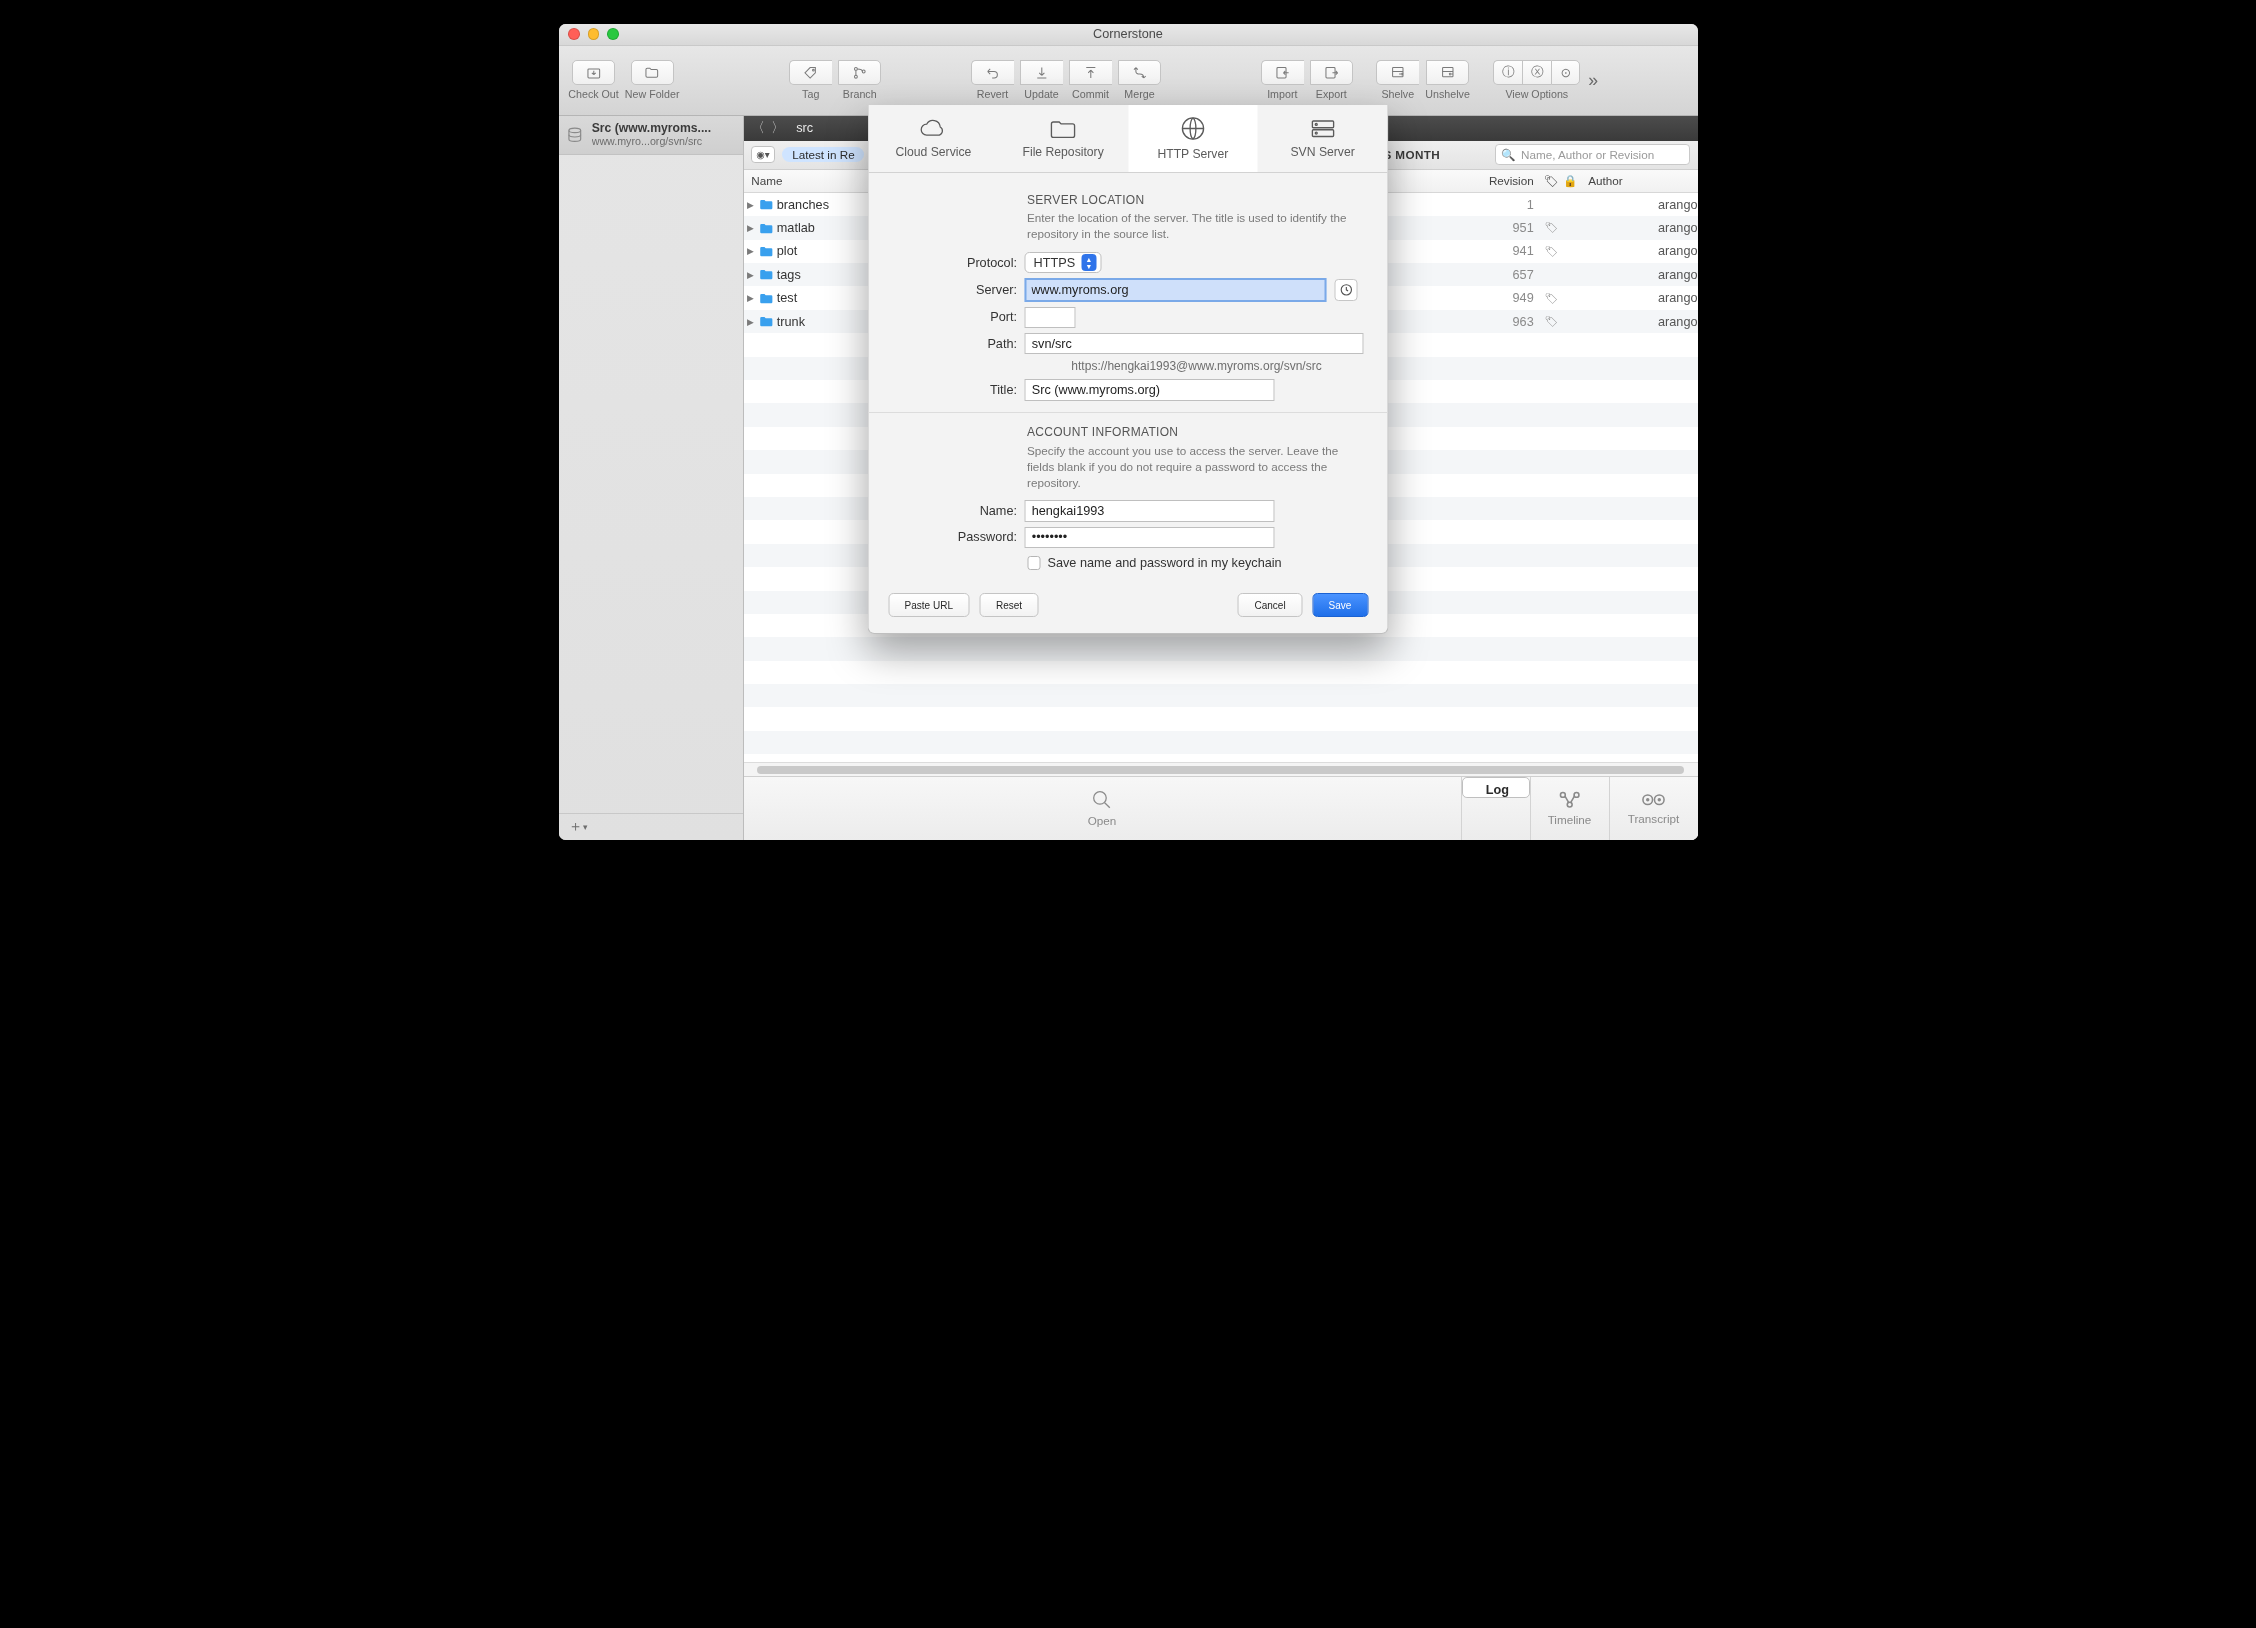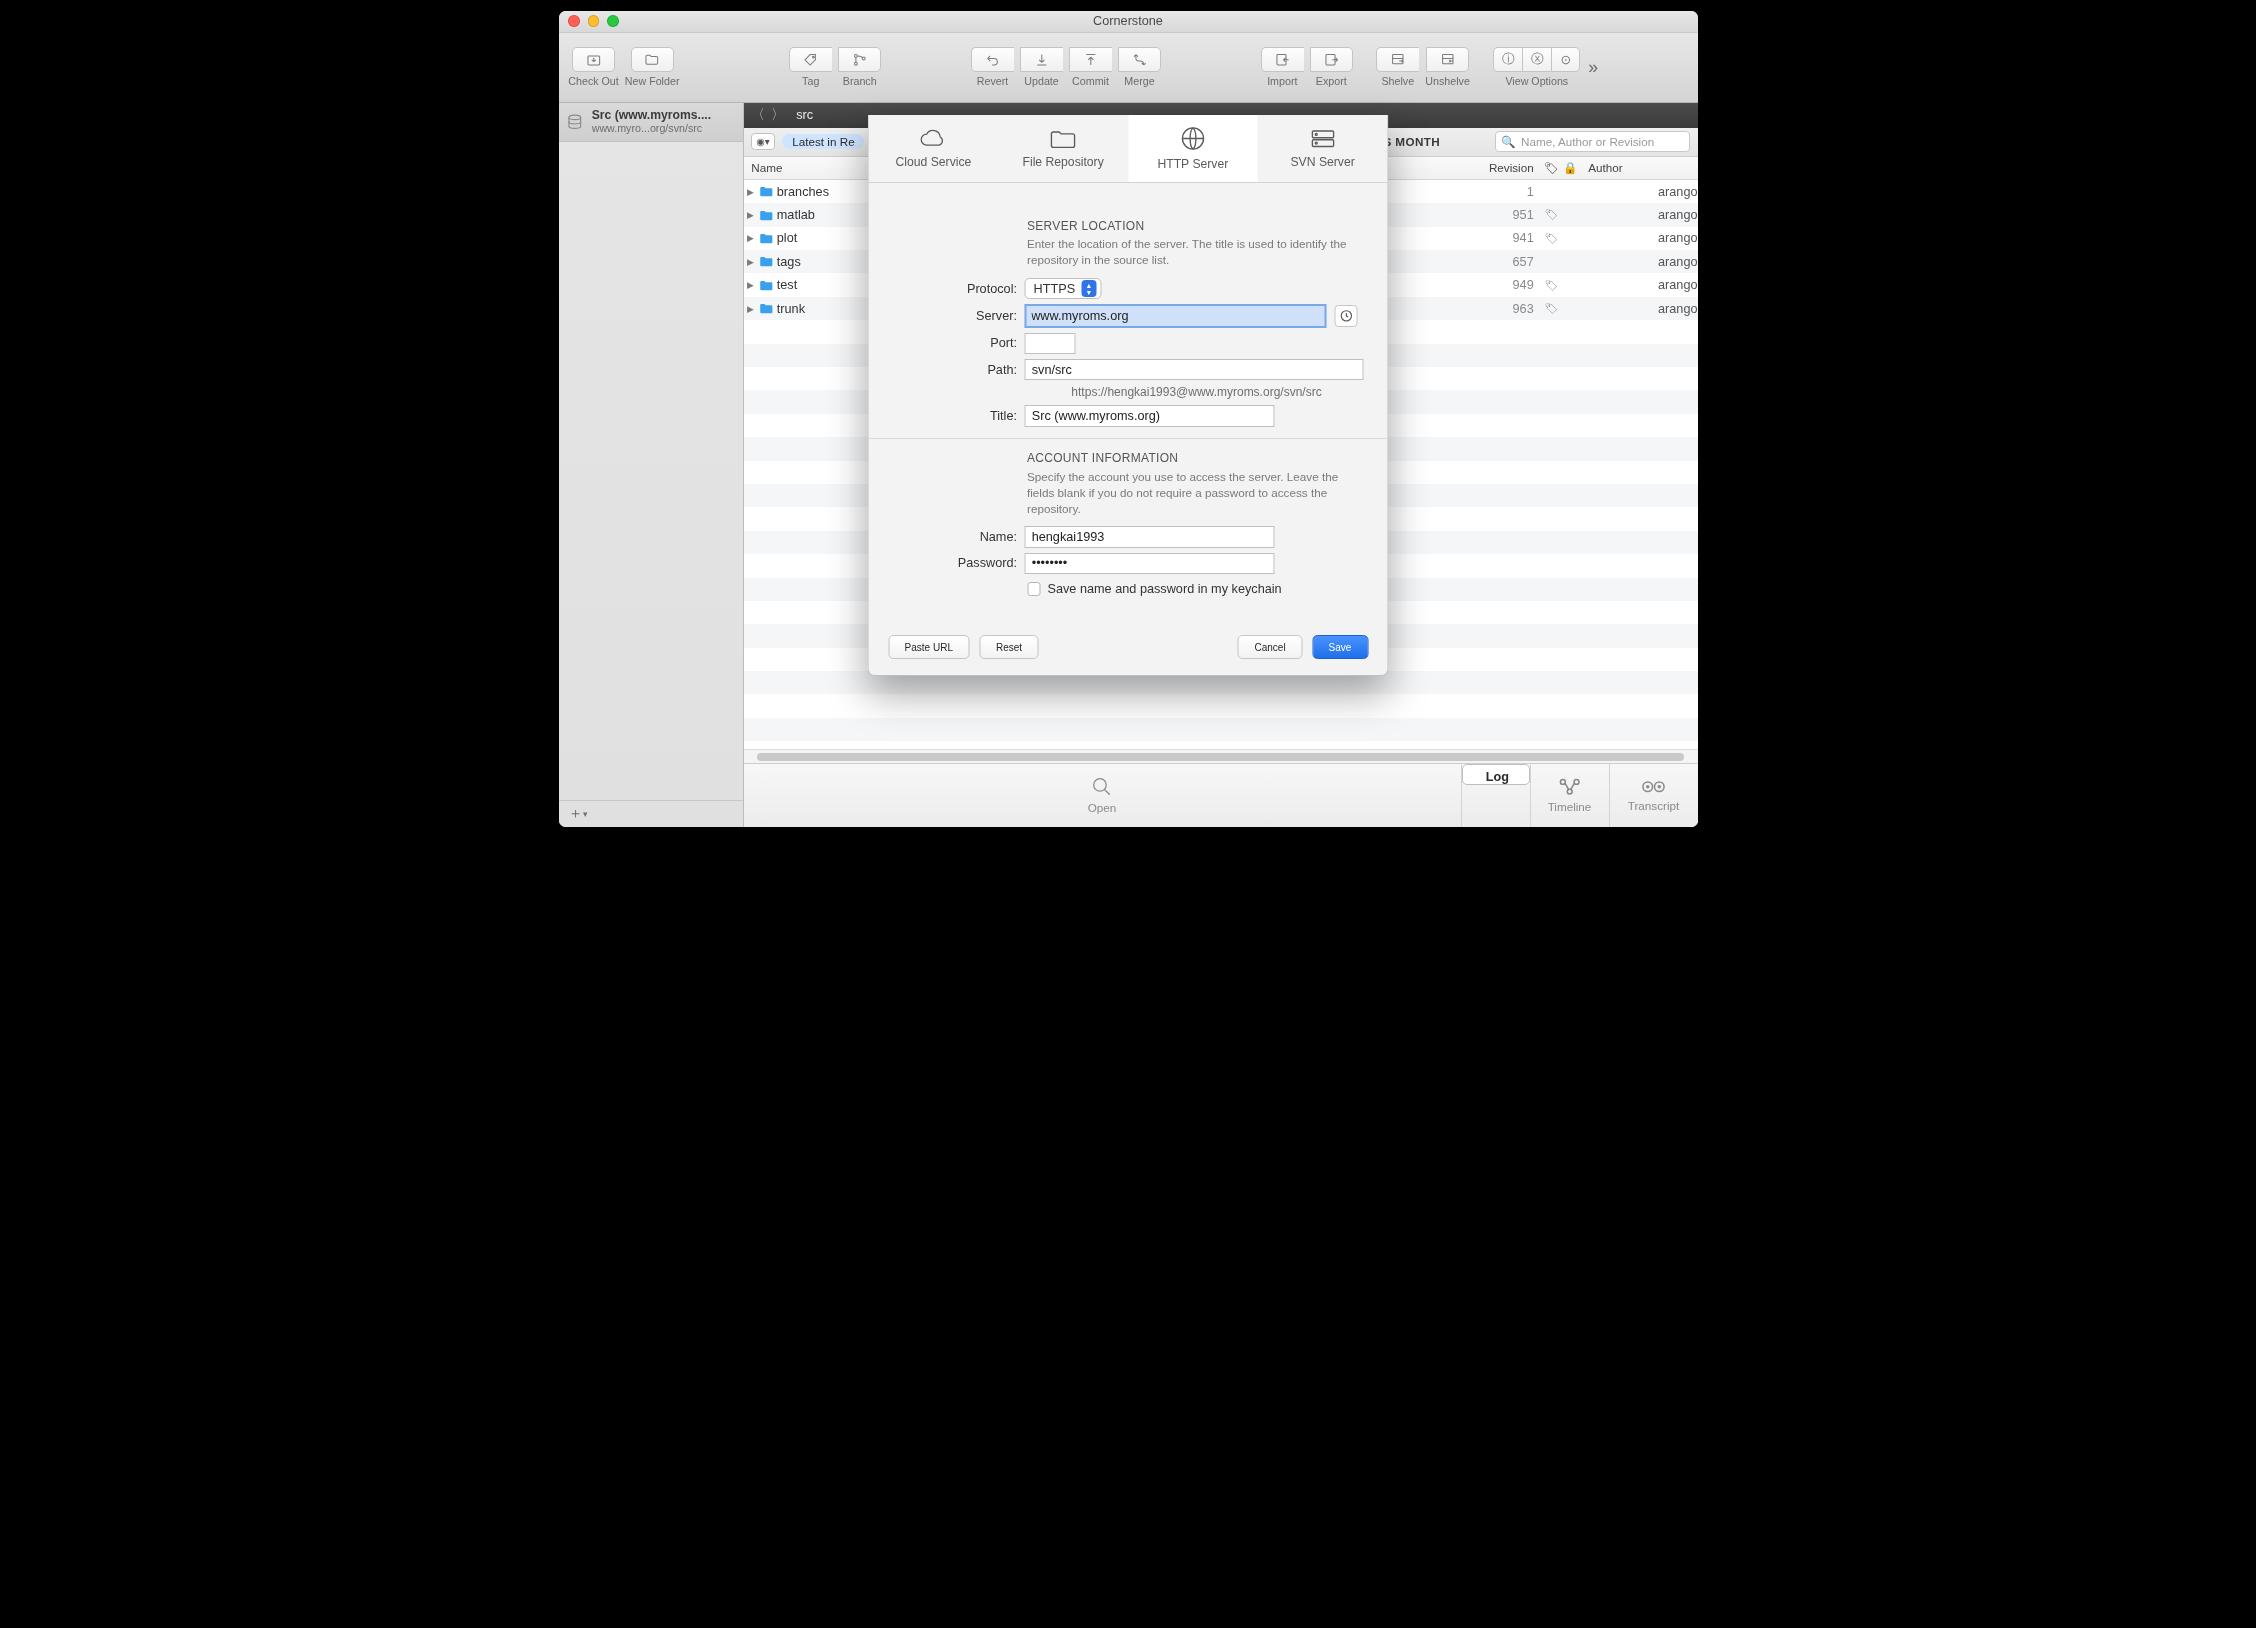--- a/index.html
+++ b/index.html
@@ -8,21 +8,21 @@
     background: #000;
     font-family: -apple-system, "Helvetica Neue", Arial, sans-serif;
     font-size: 12.7px;
     color: #333;
     display: flex;
     align-items: flex-start;
     justify-content: center;
   }
   .window {
     width: 1139px;
-    margin-top: 11px;
+    margin-top: 24px;
     background: #e5e5e5;
     border-radius: 6.8px;
     box-shadow: 0 19.5px 59px rgba(0,0,0,0.6);
     overflow: hidden;
     position: relative;
   }
   
   .titlebar {
     height: 21.5px;
     display: flex;
@@ -132,28 +132,28 @@
     display:flex; align-items:stretch;
   }
   .tf-item { flex:1; display:flex; flex-direction:column; align-items:center; justify-content:center; gap:3.9px; color:#8a8a8a; font-size:11.7px; }
   .tf-item.sel { color:#2b2b2b; font-weight:600;}
   .tf-div { width:1px; background:#d3d3d3;}
   .tf-item svg { color:#8a8a8a;}
   .tf-item.sel svg { color:#2b2b2b;}
   
   .sheet {
     position:absolute;
-    top:104px; left:50%; transform:translateX(-50%);
+    top:81px; left:50%; transform:translateX(-50%);
     width:521px;
     background:#f3f3f3;
     border:1px solid #bfbfbf;
     border-top:none;
     border-radius:0 0 6.8px 6.8px;
     box-shadow: 0 17.6px 39px rgba(0,0,0,0.35);
-    display:flex; flex-direction:column;gap:16px;
+    display:flex; flex-direction:column;
   }
   .sheet-tabs { display:flex; height:68px; border-bottom:1px solid #d2d2d2;}
   .st { flex:1; display:flex; flex-direction:column; align-items:center; justify-content:center; gap:5.9px; color:#5b5b5b; font-size:12.2px;}
   .st.active { background:#fff; }
   .st svg { color:#5b5b5b;}
   .sheet-body { padding:13.7px 21.5px 9.8px 21.5px; }
   .sec-h { font-size:12px; color:#555; letter-spacing:0.3px; margin:5.9px 0 3.9px 137px;}
   .sec-d { font-size:11.7px; color:#7a7a7a; line-height:1.35; margin:0 0 9.8px 137px; max-width:341px;}
   .form-row { display:flex; align-items:center; gap:7.8px; margin:4.9px 0;}
   .form-row label { width:127px; text-align:right; font-size:12.7px; color:#333;}

